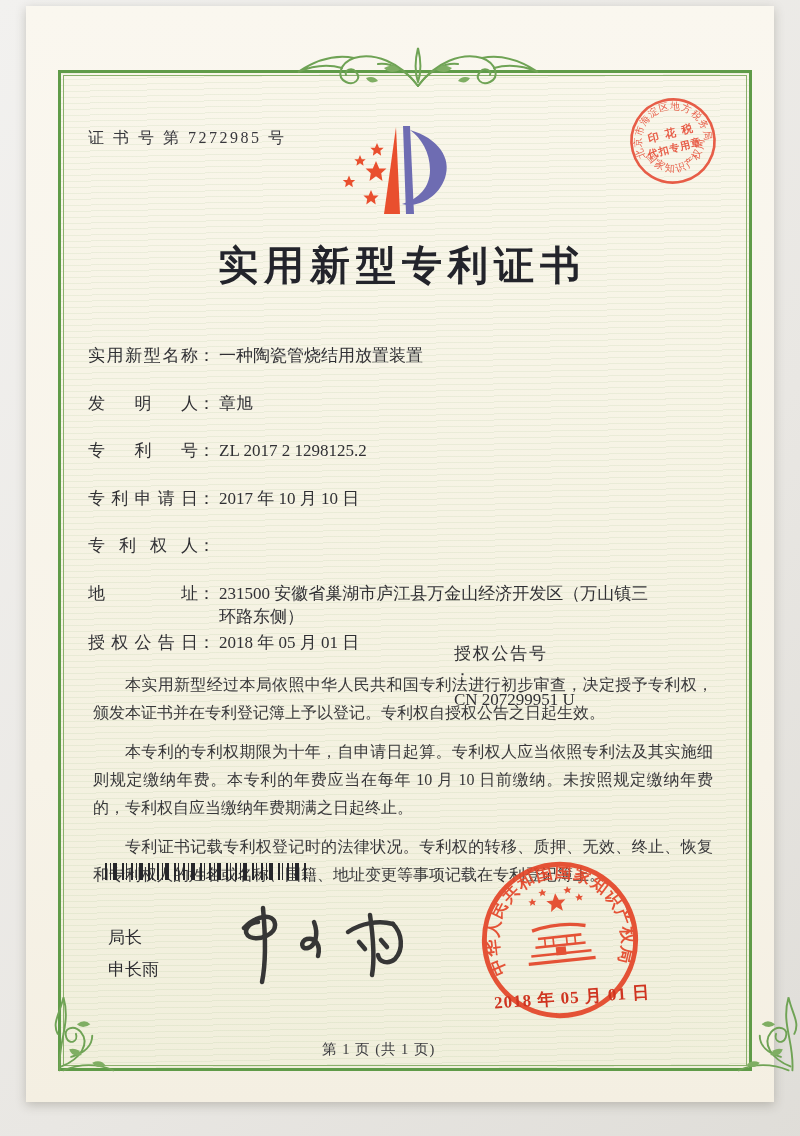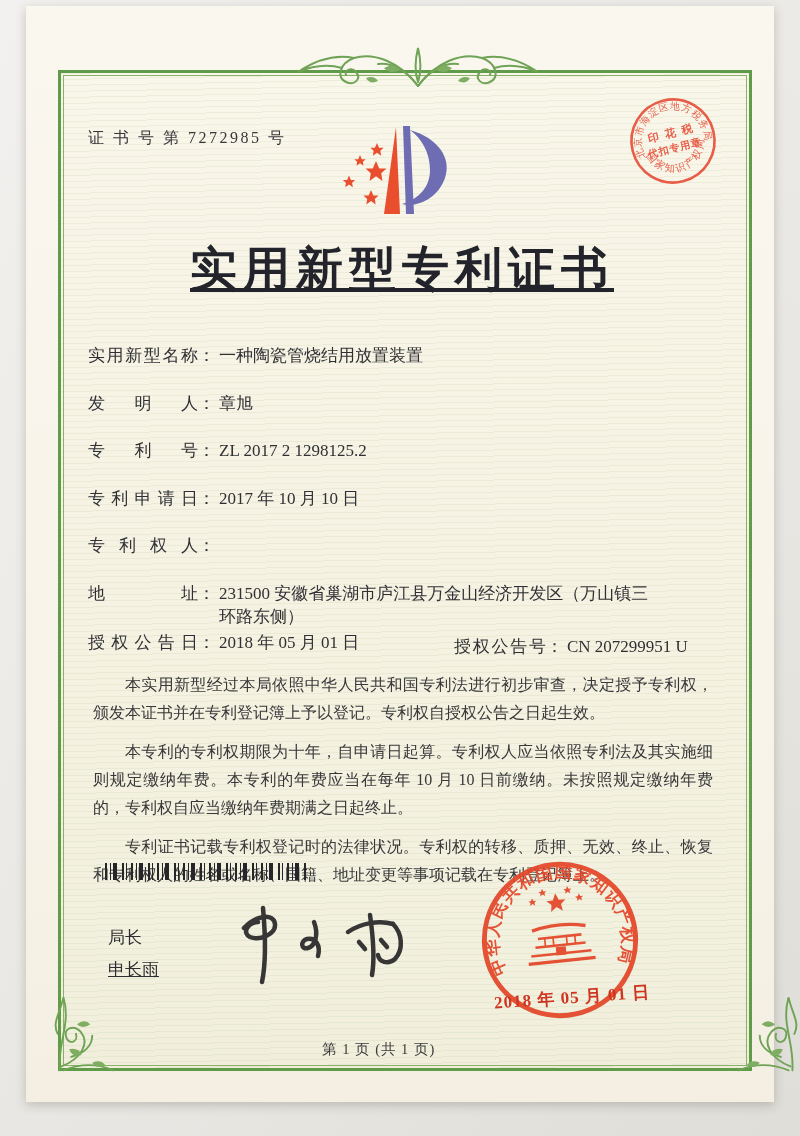--- a/index.html
+++ b/index.html
@@ -10,36 +10,36 @@
          background:linear-gradient(180deg,#faf7ef 0%,#f7f3e8 70%,#f4efe2 100%);
          box-shadow:0 3px 10px rgba(60,55,40,.25);}
   .frame{position:absolute;left:58px;top:70px;width:688px;height:995px;
          border:3px solid #5f9b48;
          background:
            repeating-linear-gradient(179deg, rgba(146,182,124,.13) 0 1px, rgba(0,0,0,0) 1px 6px),
            linear-gradient(180deg,#f9f6ea 0%,#f5f2e2 60%,#f1efdc 100%);}
   .frame::after{content:"";position:absolute;inset:2px;border:1px solid #8ab06b;pointer-events:none;}
   .abs{position:absolute;}
   .certno{left:88px;top:128px;font-size:16px;letter-spacing:2.5px;color:#37373c;}
-  .title{left:58px;top:238px;width:688px;text-align:center;font-size:47px;font-weight:600;
-         letter-spacing:6px;color:#23242b;text-decoration:underline;}
+  .title{left:58px;top:238px;width:688px;text-align:center;font-size:40px;font-weight:600;
+         letter-spacing:6px;color:#23242b;}
   .frow{position:absolute;left:88px;font-size:17px;display:flex;align-items:flex-start;color:#303034;}
   .flabel{display:inline-block;width:110px;text-align:justify;text-align-last:justify;}
   .fcolon{display:inline-block;margin-right:4px;}
   .fvalue{display:inline-block;max-width:450px;line-height:23px;}
-  .fgroup2{position:absolute;left:366px;top:4px;display:flex;font-size:17px;}
+  .fgroup2{position:absolute;left:366px;top:11px;display:flex;font-size:17px;flex-direction:column;}
   .fgroup2 .flabel{width:92px;}
   .paras{left:82px;top:660px;width:642px;font-size:16px;line-height:28px;color:#38383a;text-align:justify;}
   .paras p{margin:11px;text-indent:2em;}
   .barcode{left:105px;top:863px;width:203px;height:17px;
     background:repeating-linear-gradient(90deg,#26262a 0 2px,transparent 2px 5px,#26262a 5px 6px,
       transparent 6px 8px,#26262a 8px 12px,transparent 12px 17px,#26262a 17px 19px,
       transparent 19px 21px,#26262a 21px 22px,transparent 22px 26px);}
   .sigtitle{left:108px;top:926px;font-size:17px;color:#2e2e32;}
-  .signame{left:108px;top:958px;font-size:17px;color:#2e2e32;text-decoration:underline;}
+  .signame{left:108px;top:958px;font-size:17px;color:#2e2e32;}
   .sigsvg{left:222px;top:902px;}
   .sealbox{left:476px;top:856px;width:168px;height:168px;transform:rotate(-6deg);opacity:.93;}
   .sealdate{left:494px;top:986px;font-size:17px;color:#cf3420;letter-spacing:1px;
             transform:rotate(-4deg);font-weight:600;}
   .stampbox{left:620px;top:88px;width:106px;height:106px;transform:rotate(-14deg);opacity:.85;}
   .footer{left:322px;top:1040px;font-size:14.5px;color:#3a3a3e;letter-spacing:1px;}
   .logo{left:318px;top:124px;}
   .orn-top{left:288px;top:44px;}
   svg{display:block;}
 </style>

